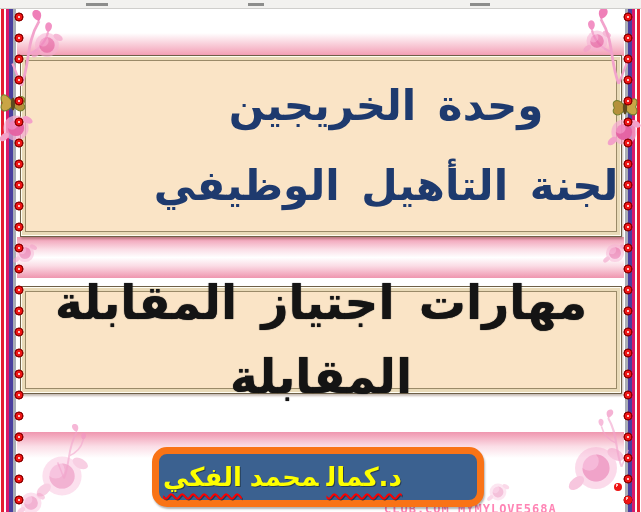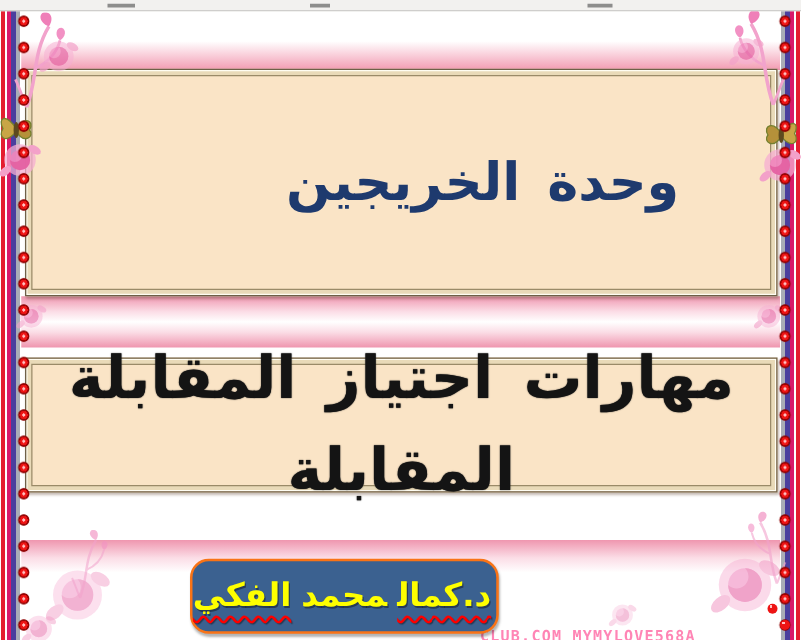--- a/index.html
+++ b/index.html
@@ -64,23 +64,23 @@
   }
 
   
   .logo{position:absolute;left:8px;top:8px;width:132px;height:112px;z-index:2;text-align:center;}
   .logo svg{display:block;margin:0 auto;}
   .logo-ar{font-size:9px;font-weight:700;color:#5a3a26;line-height:11px;direction:rtl;}
   .logo-en{font-size:6.5px;color:#8a7660;line-height:9px;letter-spacing:.2px;}
 
   
   .author-box{
-    position:absolute;left:152px;top:447px;width:247px;height:60px;z-index:7;
-    background:#3b6190;border:2px solid #f97316;border-radius:15px;
-    display:flex;align-items:center;justify-content:flex-end;
+    position:absolute;left:152px;top:447px;width:332px;height:60px;z-index:7;
+    background:#3b6190;border:7px solid #f97316;border-radius:15px;
+    display:flex;align-items:center;justify-content:flex-start;
     box-sizing:border-box;box-shadow:1px 2px 2px rgba(0,0,0,.3);
   }
   .author-text{
     direction:rtl;color:#feff00;font-weight:700;font-size:26px;white-space:nowrap;
     text-shadow:1px 1px 0 rgba(20,30,40,.55);word-spacing:4px;
   }
   .author-text .w{margin:0 4px;}
   .misspell{
     text-decoration-line:underline;text-decoration-style:wavy;
     text-decoration-color:#ff0000;text-decoration-thickness:2px;text-underline-offset:7px;
@@ -193,20 +193,21 @@
   </svg>
 
 <div class="beads left"></div>
 <div class="beads right"></div>
 <div class="bead-dot" style="left:614px;top:483px"></div>
 <div class="bead-dot" style="left:624px;top:496px"></div>
 
 <div class="panel" id="panel-title">
   <div class="title-text">
     <div>وحدة الخريجين</div>
+    <div>لجنة التأهيل الوظيفي</div>
   </div>
 </div>
 
 <div class="panel" id="panel-subject">
   <div class="subject-text">
     <div>مهارات اجتياز المقابلة</div>
     <div>المقابلة</div>
   </div>
 </div>
 

